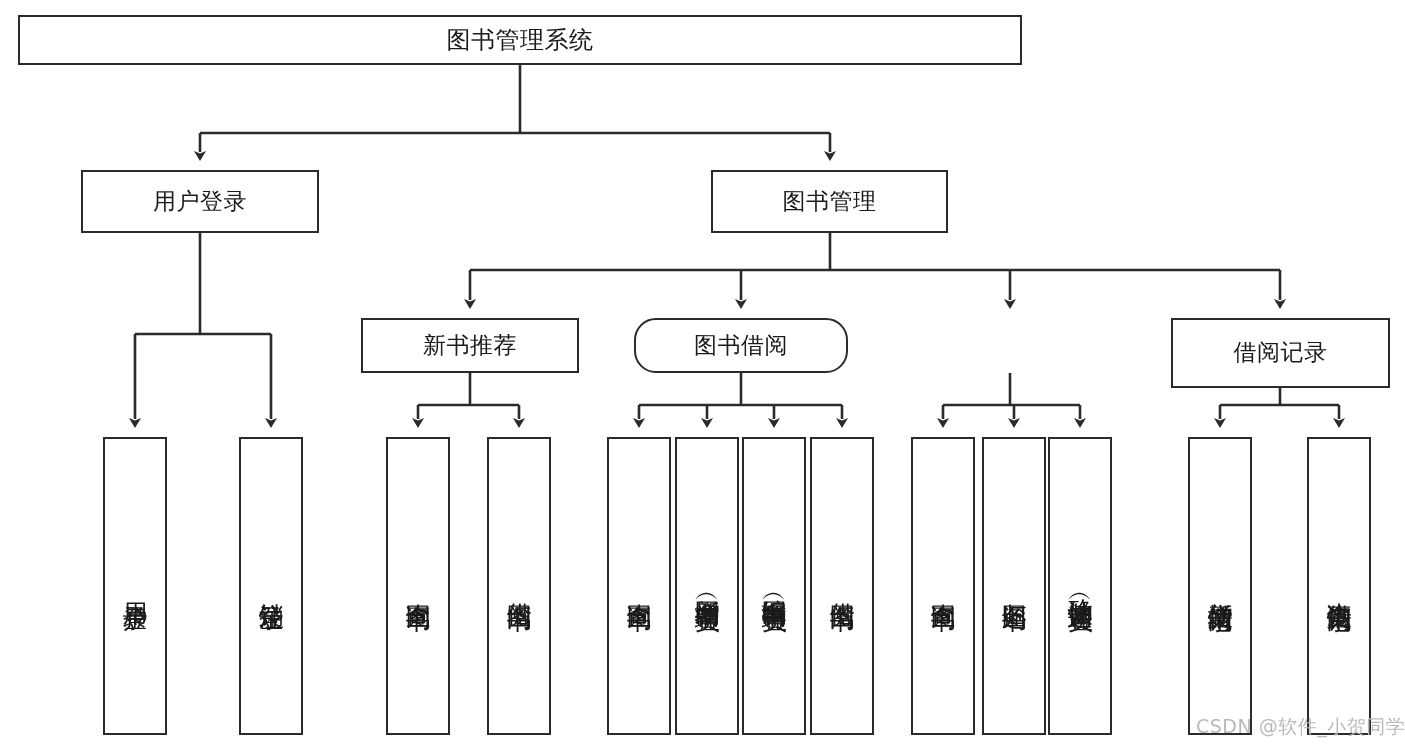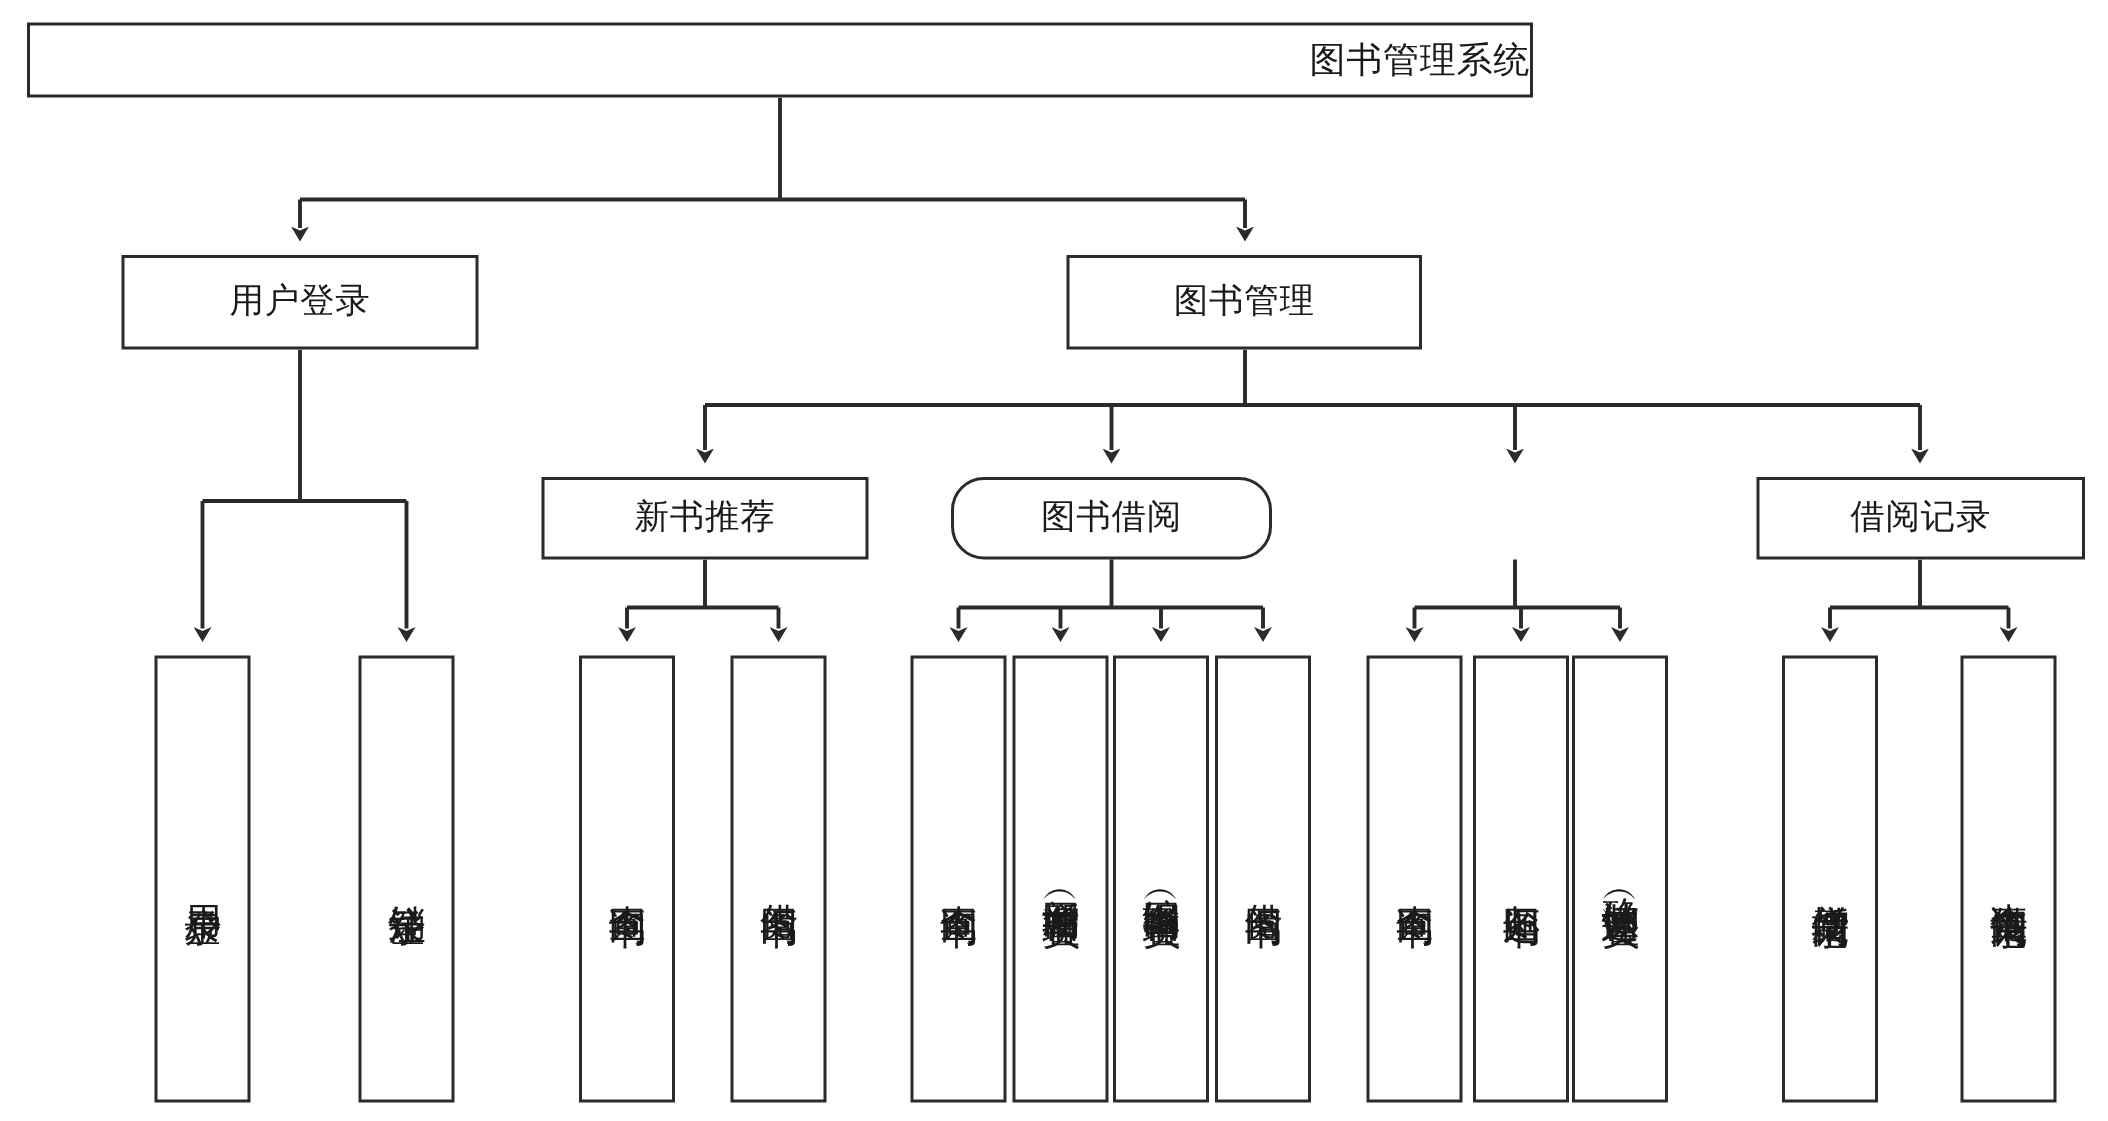--- a/index.html
+++ b/index.html
@@ -116,38 +116,38 @@
       <line x1="1014" y1="405" x2="1014" y2="419" marker-end="url(#arrow)"></line>
       <line x1="1080" y1="405" x2="1080" y2="419" marker-end="url(#arrow)"></line>
 
       <line x1="1280" y1="373" x2="1280" y2="405"></line>
       <line x1="1220" y1="405" x2="1339" y2="405"></line>
       <line x1="1220" y1="405" x2="1220" y2="419" marker-end="url(#arrow)"></line>
       <line x1="1339" y1="405" x2="1339" y2="419" marker-end="url(#arrow)"></line>
     </g>
   </svg>
 
-  <div class="node horiz root" style="left:18px;top:15px;width:1004px;height:50px;justify-content:flex-end;">
+  <div class="node horiz root" style="left:18px;top:15px;width:1004px;height:50px;">
     <span class="lbl">图书管理系统</span>
   </div>
 
   <div class="node horiz" style="left:81px;top:170px;width:238px;height:63px;">
     <span class="lbl">用户登录</span>
   </div>
   <div class="node horiz" style="left:361px;top:318px;width:218px;height:55px;">
     <span class="lbl">新书推荐</span>
   </div>
 
   <div class="node horiz" style="left:711px;top:170px;width:237px;height:63px;">
     <span class="lbl">图书管理</span>
   </div>
   <div class="node horiz" style="left:634px;top:318px;width:214px;height:55px;border-radius:22px;">
     <span class="lbl">图书借阅</span>
   </div>
-  <div class="node horiz" style="left:1171px;top:318px;width:219px;height:55px;">
+  <div class="node horiz" style="left:1171px;top:318px;width:219px;height:70px;">
     <span class="lbl">借阅记录</span>
   </div>
 
   <div class="node vert" style="left:103px;top:437px;width:64px;height:298px;">
     <span class="lbl">用户登录</span>
   </div>
   <div class="node vert" style="left:239px;top:437px;width:64px;height:298px;">
     <span class="lbl">注销登录</span>
   </div>
 
@@ -181,14 +181,15 @@
     <span class="lbl">确认归还（管理员）</span>
   </div>
 
   <div class="node vert" style="left:1188px;top:437px;width:64px;height:298px;">
     <span class="lbl">新增借阅记录</span>
   </div>
   <div class="node vert" style="left:1307px;top:437px;width:64px;height:298px;">
     <span class="lbl">查询借阅记录</span>
   </div>
 
+  <div class="watermark" style="left:1196px;top:714px;">CSDN @软件_小贺同学</div>
 
 </div>
 
 </body></html>

